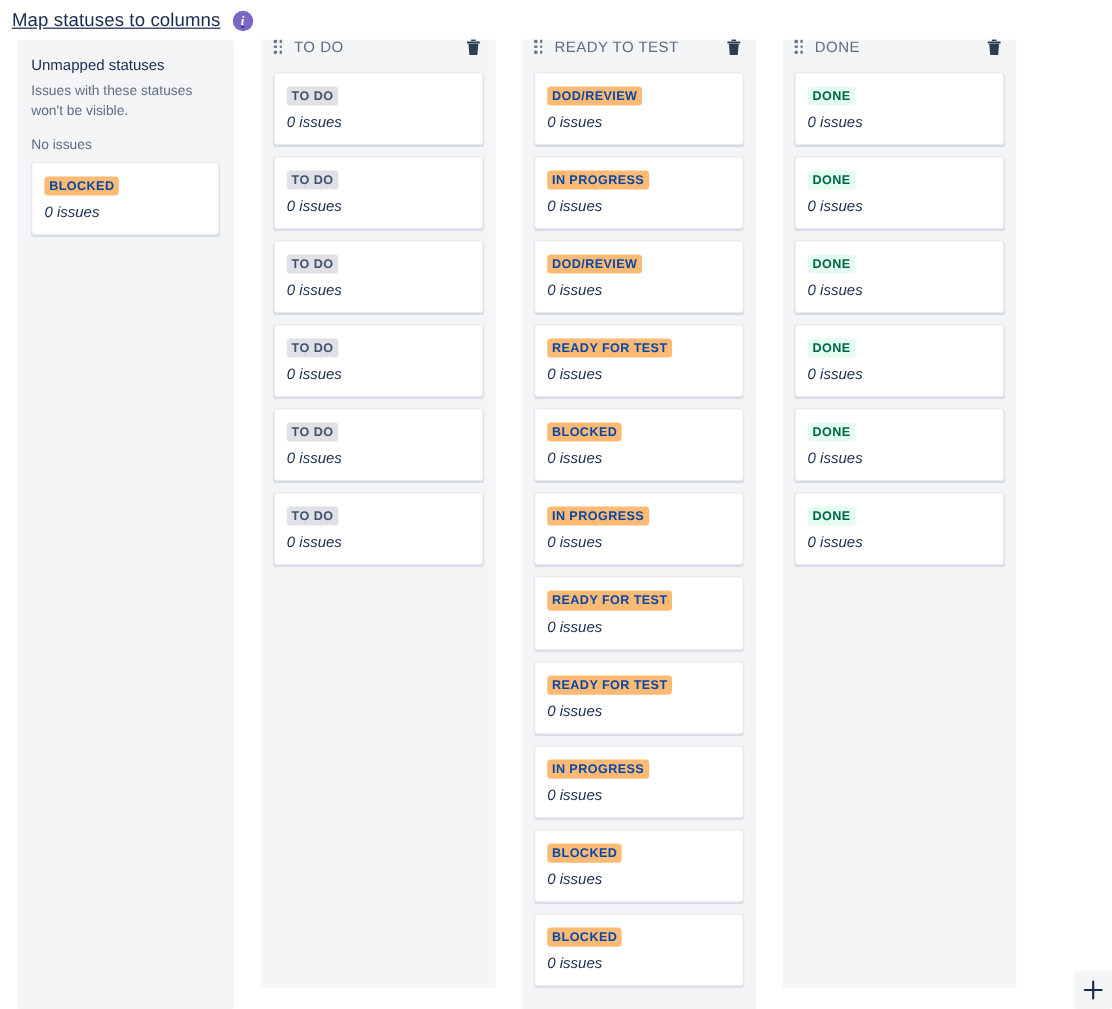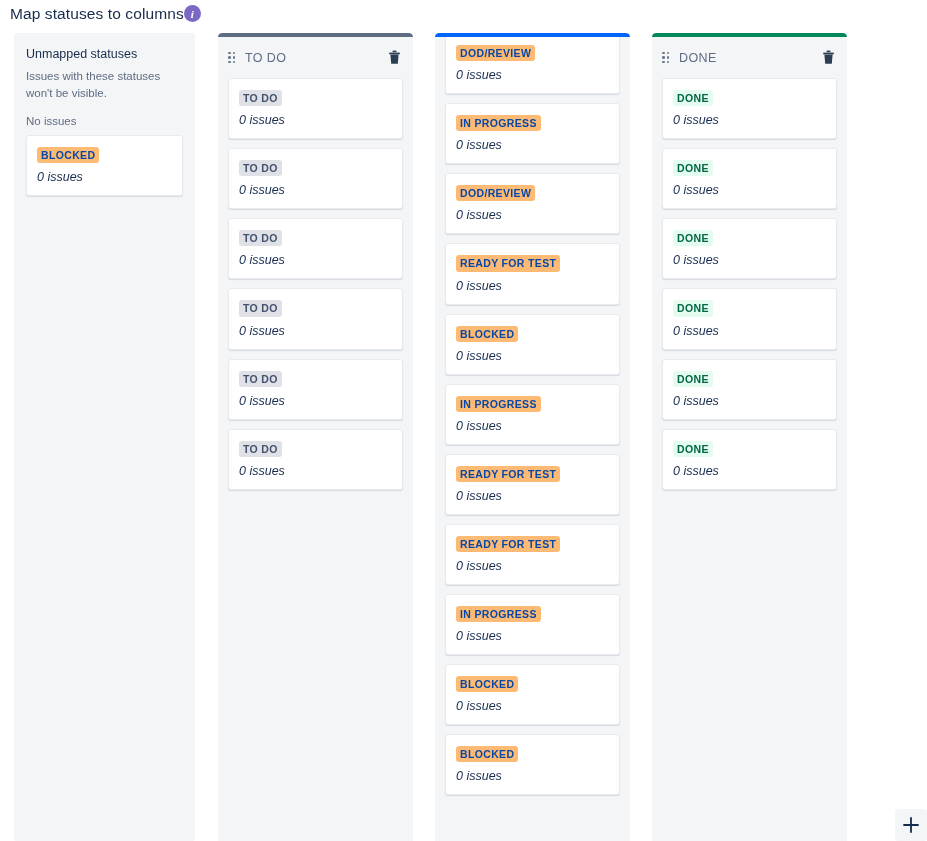--- a/index.html
+++ b/index.html
@@ -17,22 +17,25 @@
     position: relative;
     width: 927px;
     height: 841px;
     background: #ffffff;
     overflow: hidden;
   }
 
   
   .title-row {
     display: flex;
+    align-items: center;
+    gap: 10px;
     padding: 5px 0 0 10px;
     height: 30px;
+    text-decoration: underline;
   }
   .page-title {
     font-size: 15.5px;
     font-weight: 400;
     color: #172b4d;
     letter-spacing: 0.1px;
   }
   .info-icon {
     width: 17px;
     height: 17px;
@@ -241,20 +244,38 @@
             <div class="status-card"><span class="badge gray">TO DO</span><div class="card-count">0 issues</div></div>
             <div class="status-card"><span class="badge gray">TO DO</span><div class="card-count">0 issues</div></div>
             <div class="status-card"><span class="badge gray">TO DO</span><div class="card-count">0 issues</div></div>
             <div class="status-card"><span class="badge gray">TO DO</span><div class="card-count">0 issues</div></div>
             <div class="status-card"><span class="badge gray">TO DO</span><div class="card-count">0 issues</div></div>
             <div class="status-card"><span class="badge gray">TO DO</span><div class="card-count">0 issues</div></div>
           </div>
         </div>
         <div class="column">
           <div class="column-topbar" style="background: rgb(0, 101, 255);"></div>
+          <div class="column-head">
+            <span class="drag-handle">
+              <i></i>
+              <i></i>
+              <i></i>
+              <i></i>
+              <i></i>
+              <i></i>
+            </span>
+            <span class="column-title">READY TO TEST</span>
+            <button class="trash-btn">
+              <svg width="13" height="15" viewBox="0 0 13 15">
+                <rect x="1.2" y="2.6" width="10.6" height="1.7" fill="#2c3e52"></rect>
+                <rect x="4.6" y="0.6" width="3.8" height="1.6" fill="#2c3e52"></rect>
+                <path d="M2.4 4.6 h8.2 l-0.8 9.2 h-6.6 z" fill="#2c3e52"></path>
+              </svg>
+            </button>
+          </div>
           <div>
             <div class="status-card"><span class="badge blue">DOD/REVIEW</span><div class="card-count">0 issues</div></div>
             <div class="status-card"><span class="badge blue">IN PROGRESS</span><div class="card-count">0 issues</div></div>
             <div class="status-card"><span class="badge blue">DOD/REVIEW</span><div class="card-count">0 issues</div></div>
             <div class="status-card"><span class="badge blue">READY FOR TEST</span><div class="card-count">0 issues</div></div>
             <div class="status-card"><span class="badge blue">BLOCKED</span><div class="card-count">0 issues</div></div>
             <div class="status-card"><span class="badge blue">IN PROGRESS</span><div class="card-count">0 issues</div></div>
             <div class="status-card"><span class="badge blue">READY FOR TEST</span><div class="card-count">0 issues</div></div>
             <div class="status-card"><span class="badge blue">READY FOR TEST</span><div class="card-count">0 issues</div></div>
             <div class="status-card"><span class="badge blue">IN PROGRESS</span><div class="card-count">0 issues</div></div>

